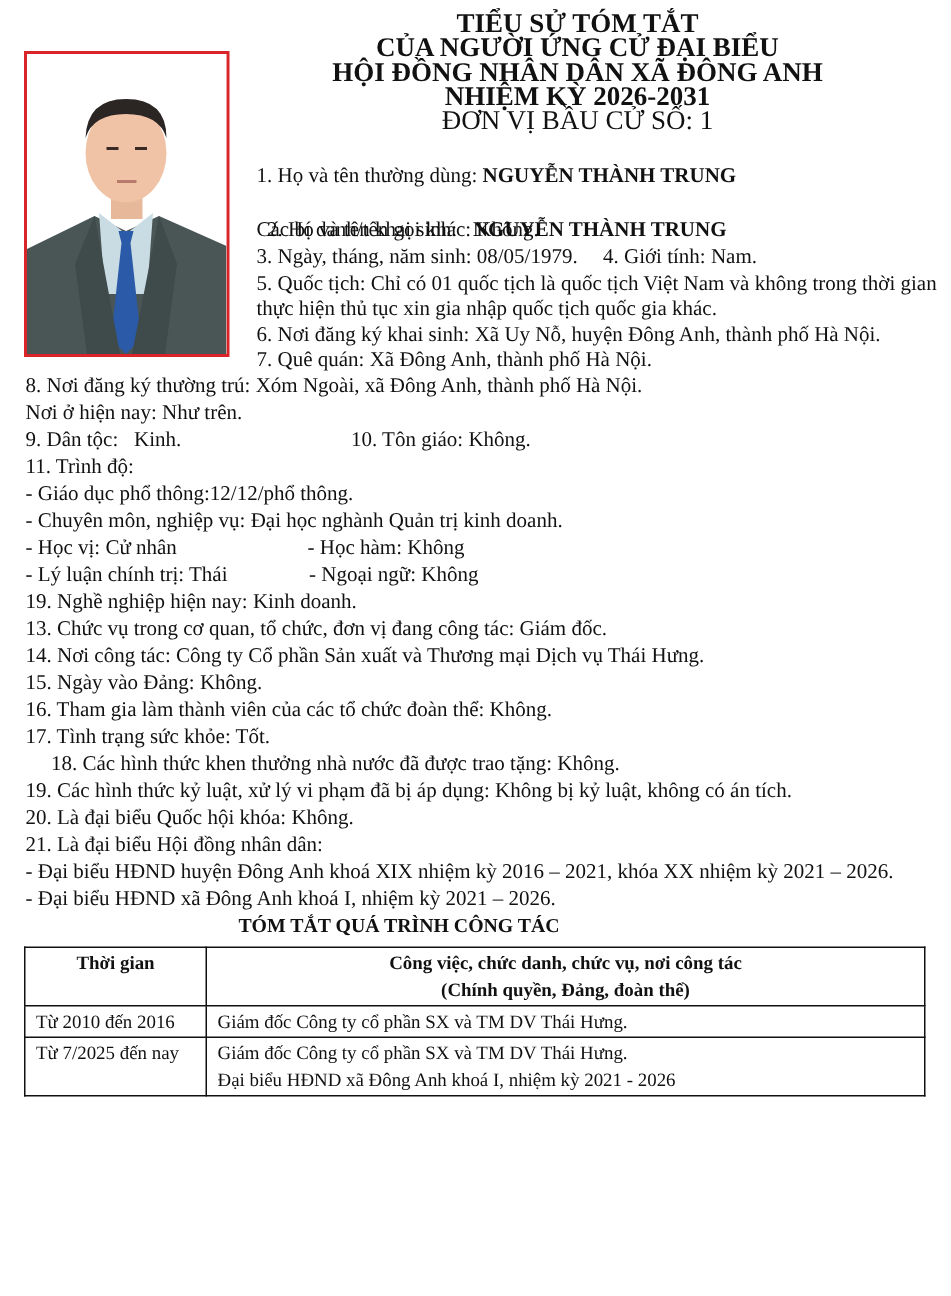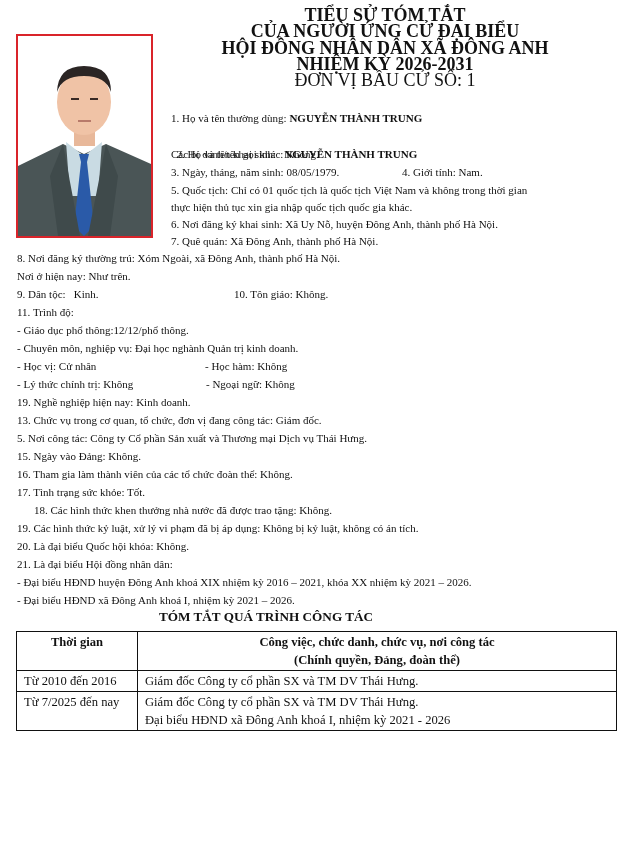--- a/index.html
+++ b/index.html
@@ -3,21 +3,21 @@
   <meta charset="utf-8">
   <style>
     html, body { margin:0; padding:0; background:#ffffff; }
     body { width:634px; height:864px; position:relative; overflow:hidden;
            font-family:"Liberation Serif", "DejaVu Serif", serif; color:#111; }
     .title-block { position:absolute; left:160px; top:7px; width:450px; text-align:center; }
     .title-line { font-weight:bold; font-size:18px; line-height:16.3px; white-space:nowrap; }
     .title-line.normal { font-weight:normal; }
     .photo { position:absolute; left:16px; top:34px; width:137px; height:204px;
              border:2px solid #d9242a; box-sizing:border-box; background:#fff; overflow:hidden; }
-    .line { position:absolute; font-size:11px; line-height:18px; white-space:nowrap; }
+    .line { position:absolute; font-size:14px; line-height:18px; white-space:nowrap; }
     .line b { font-weight:bold; }
     .section-title { position:absolute; left:0; width:532px; text-align:center; top:608px;
                      font-weight:bold; font-size:13.2px; line-height:18px; }
     table.work { position:absolute; left:16px; top:631px; width:601px; border-collapse:collapse;
                  font-size:12.6px; line-height:18px; }
     table.work td, table.work th { border:1px solid #111; padding:1px 7px; vertical-align:top; }
     table.work th { font-weight:bold; text-align:center; }
     table.work th.time { width:106px; }
     table.work td.time { white-space:nowrap; }
   </style>
@@ -74,25 +74,25 @@
 
 <div class="line" style="left:17px;top:249px;">8. Nơi đăng ký thường trú: Xóm Ngoài, xã Đông Anh, thành phố Hà Nội.</div>
 <div class="line" style="left:17px;top:267px;">Nơi ở hiện nay: Như trên.</div>
 <div class="line" style="left:17px;top:285px;white-space:pre;">9. Dân tộc:   Kinh.</div>
 <div class="line" style="left:234px;top:285px;">10. Tôn giáo: Không.</div>
 <div class="line" style="left:17px;top:303px;">11. Trình độ:</div>
 <div class="line" style="left:17px;top:321px;">- Giáo dục phổ thông:12/12/phổ thông.</div>
 <div class="line" style="left:17px;top:339px;">- Chuyên môn, nghiệp vụ: Đại học nghành Quản trị kinh doanh.</div>
 <div class="line" style="left:17px;top:357px;">- Học vị: Cử nhân</div>
 <div class="line" style="left:205px;top:357px;">- Học hàm: Không</div>
-<div class="line" style="left:17px;top:375px;">- Lý thức chính trị: Không</div>
+<div class="line" style="left:17px;top:375px;">- Lý luận chính trị: Thái</div>
 <div class="line" style="left:206px;top:375px;">- Ngoại ngữ: Không</div>
 <div class="line" style="left:17px;top:393px;">19. Nghề nghiệp hiện nay: Kinh doanh.</div>
 <div class="line" style="left:17px;top:411px;">13. Chức vụ trong cơ quan, tổ chức, đơn vị đang công tác: Giám đốc.</div>
-<div class="line" style="left:17px;top:429px;">5. Nơi công tác: Công ty Cổ phần Sản xuất và Thương mại Dịch vụ Thái Hưng.</div>
+<div class="line" style="left:17px;top:429px;">14. Nơi công tác: Công ty Cổ phần Sản xuất và Thương mại Dịch vụ Thái Hưng.</div>
 <div class="line" style="left:17px;top:447px;">15. Ngày vào Đảng: Không.</div>
 <div class="line" style="left:17px;top:465px;">16. Tham gia làm thành viên của các tổ chức đoàn thể: Không.</div>
 <div class="line" style="left:17px;top:483px;">17. Tình trạng sức khỏe: Tốt.</div>
 <div class="line" style="left:34px;top:501px;">18. Các hình thức khen thưởng nhà nước đã được trao tặng: Không.</div>
 <div class="line" style="left:17px;top:519px;">19. Các hình thức kỷ luật, xử lý vi phạm đã bị áp dụng: Không bị kỷ luật, không có án tích.</div>
 <div class="line" style="left:17px;top:537px;">20. Là đại biểu Quốc hội khóa: Không.</div>
 <div class="line" style="left:17px;top:555px;">21. Là đại biểu Hội đồng nhân dân:</div>
 <div class="line" style="left:17px;top:573px;">- Đại biểu HĐND huyện Đông Anh khoá XIX nhiệm kỳ 2016 – 2021, khóa XX nhiệm kỳ 2021 – 2026.</div>
 <div class="line" style="left:17px;top:591px;">- Đại biểu HĐND xã Đông Anh khoá I, nhiệm kỳ 2021 – 2026.</div>
 

